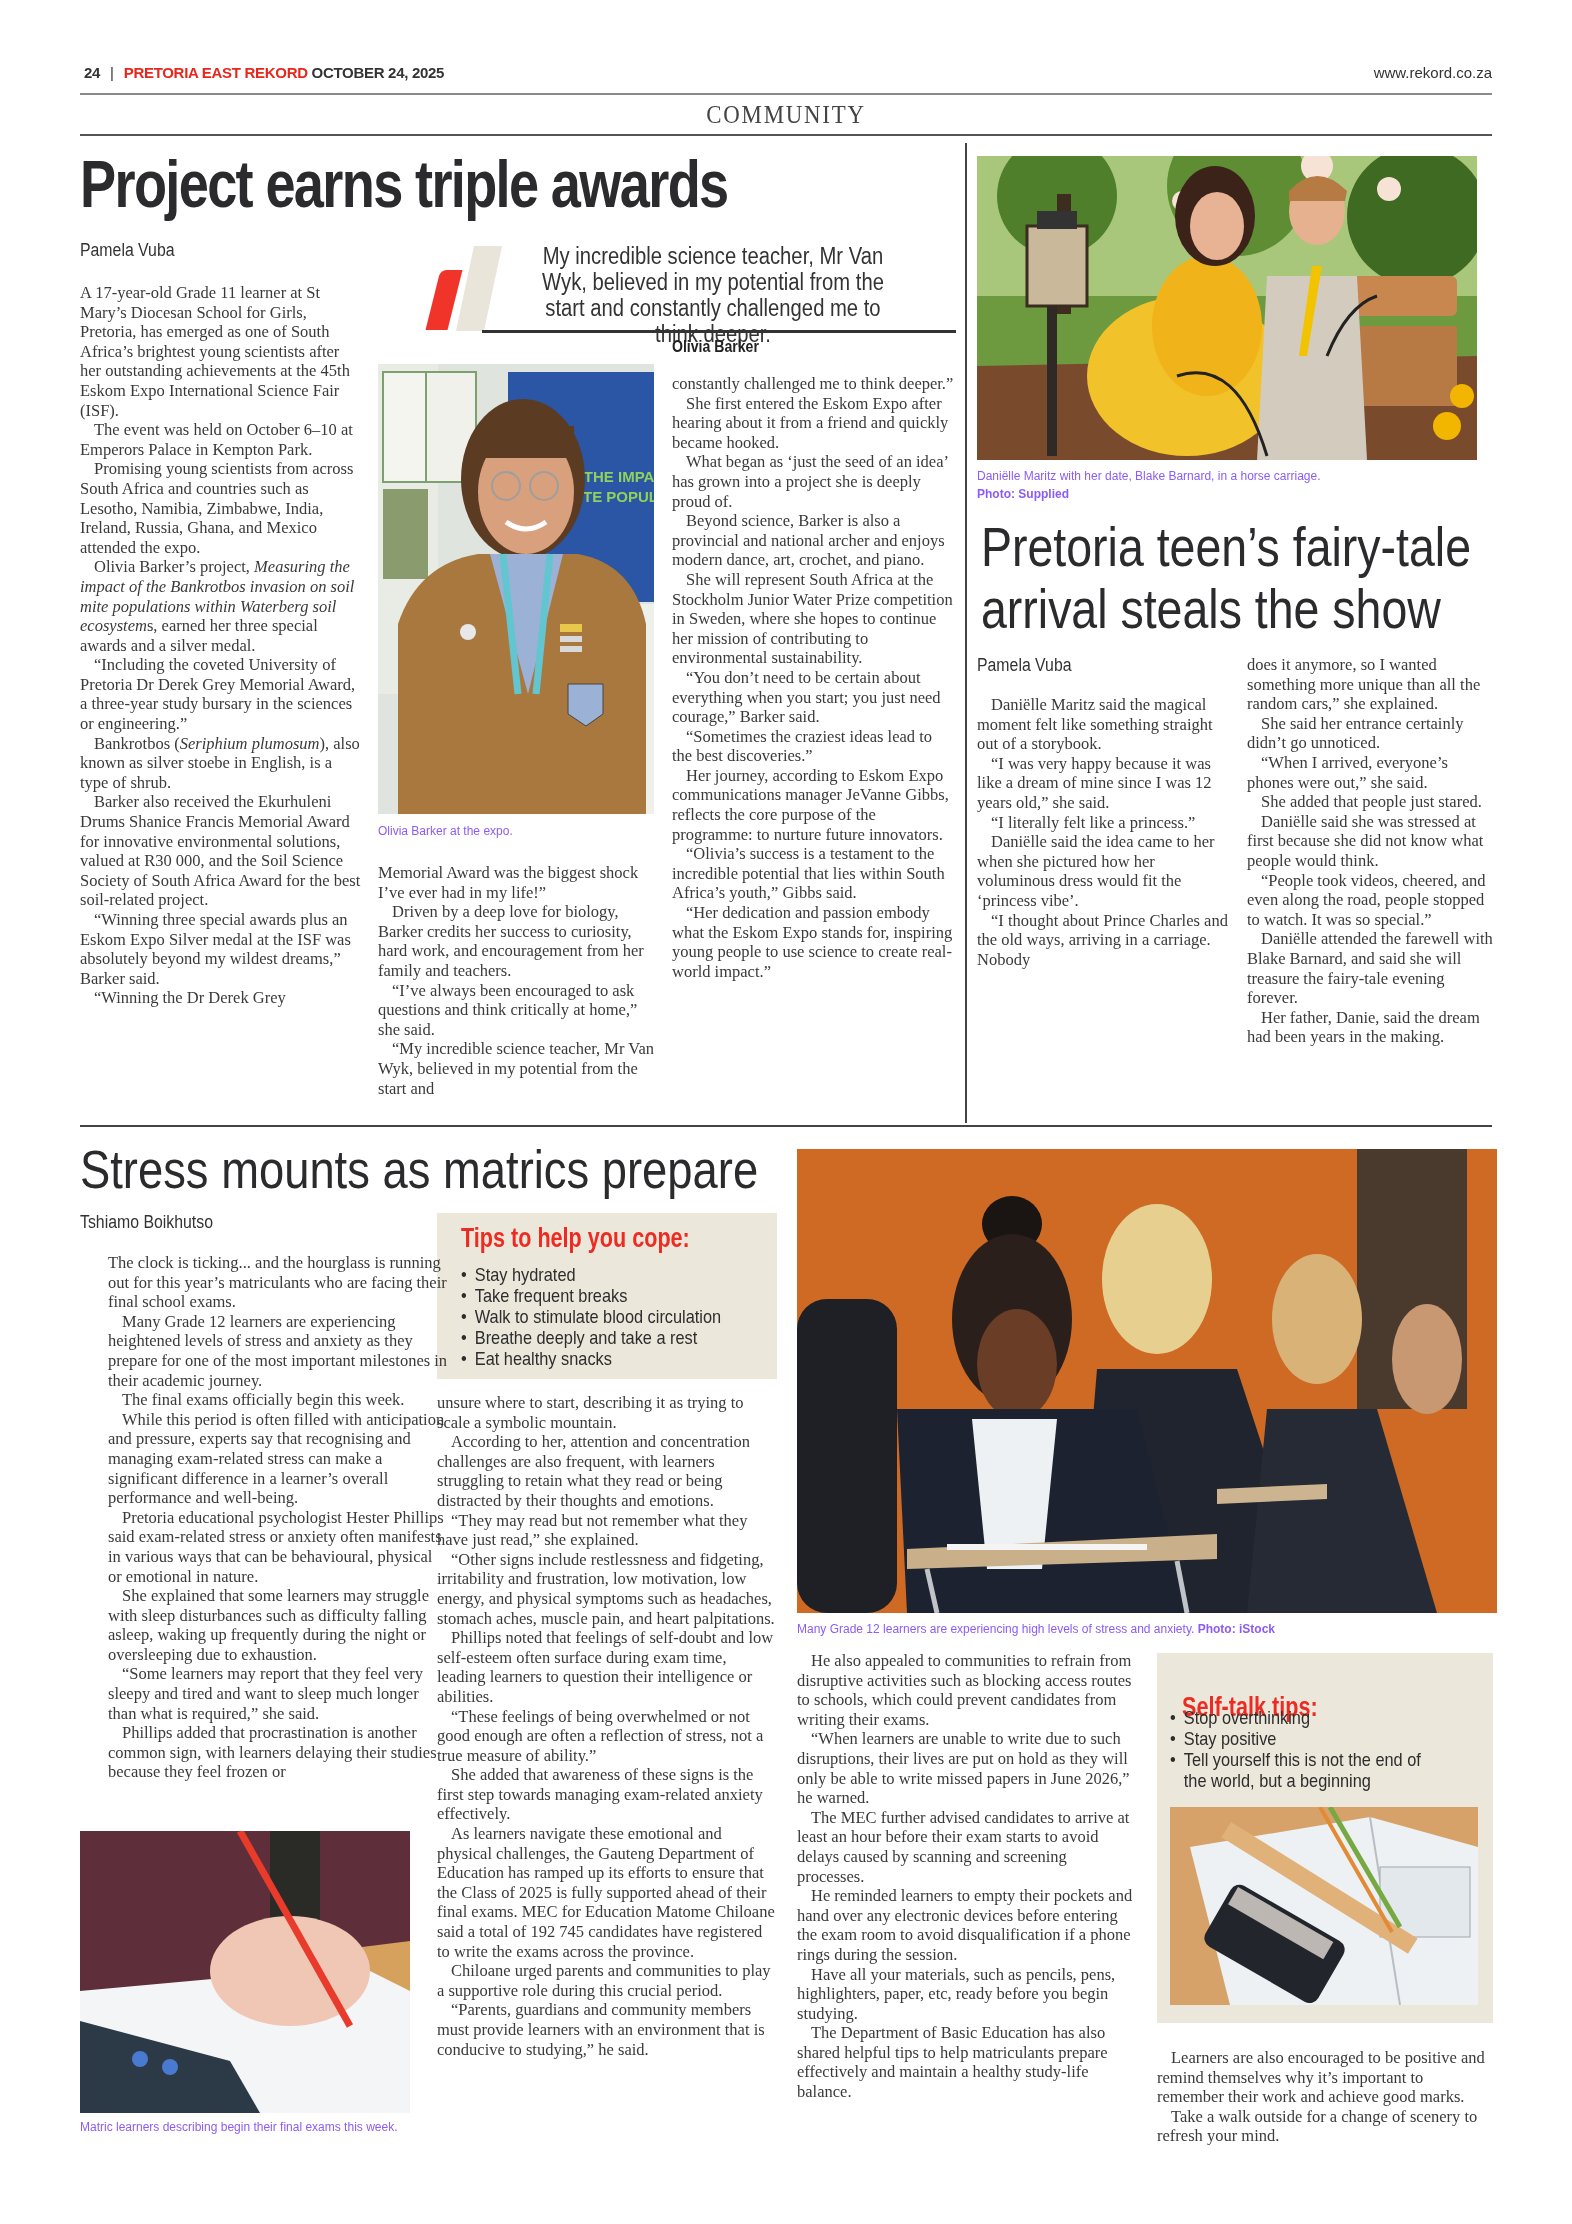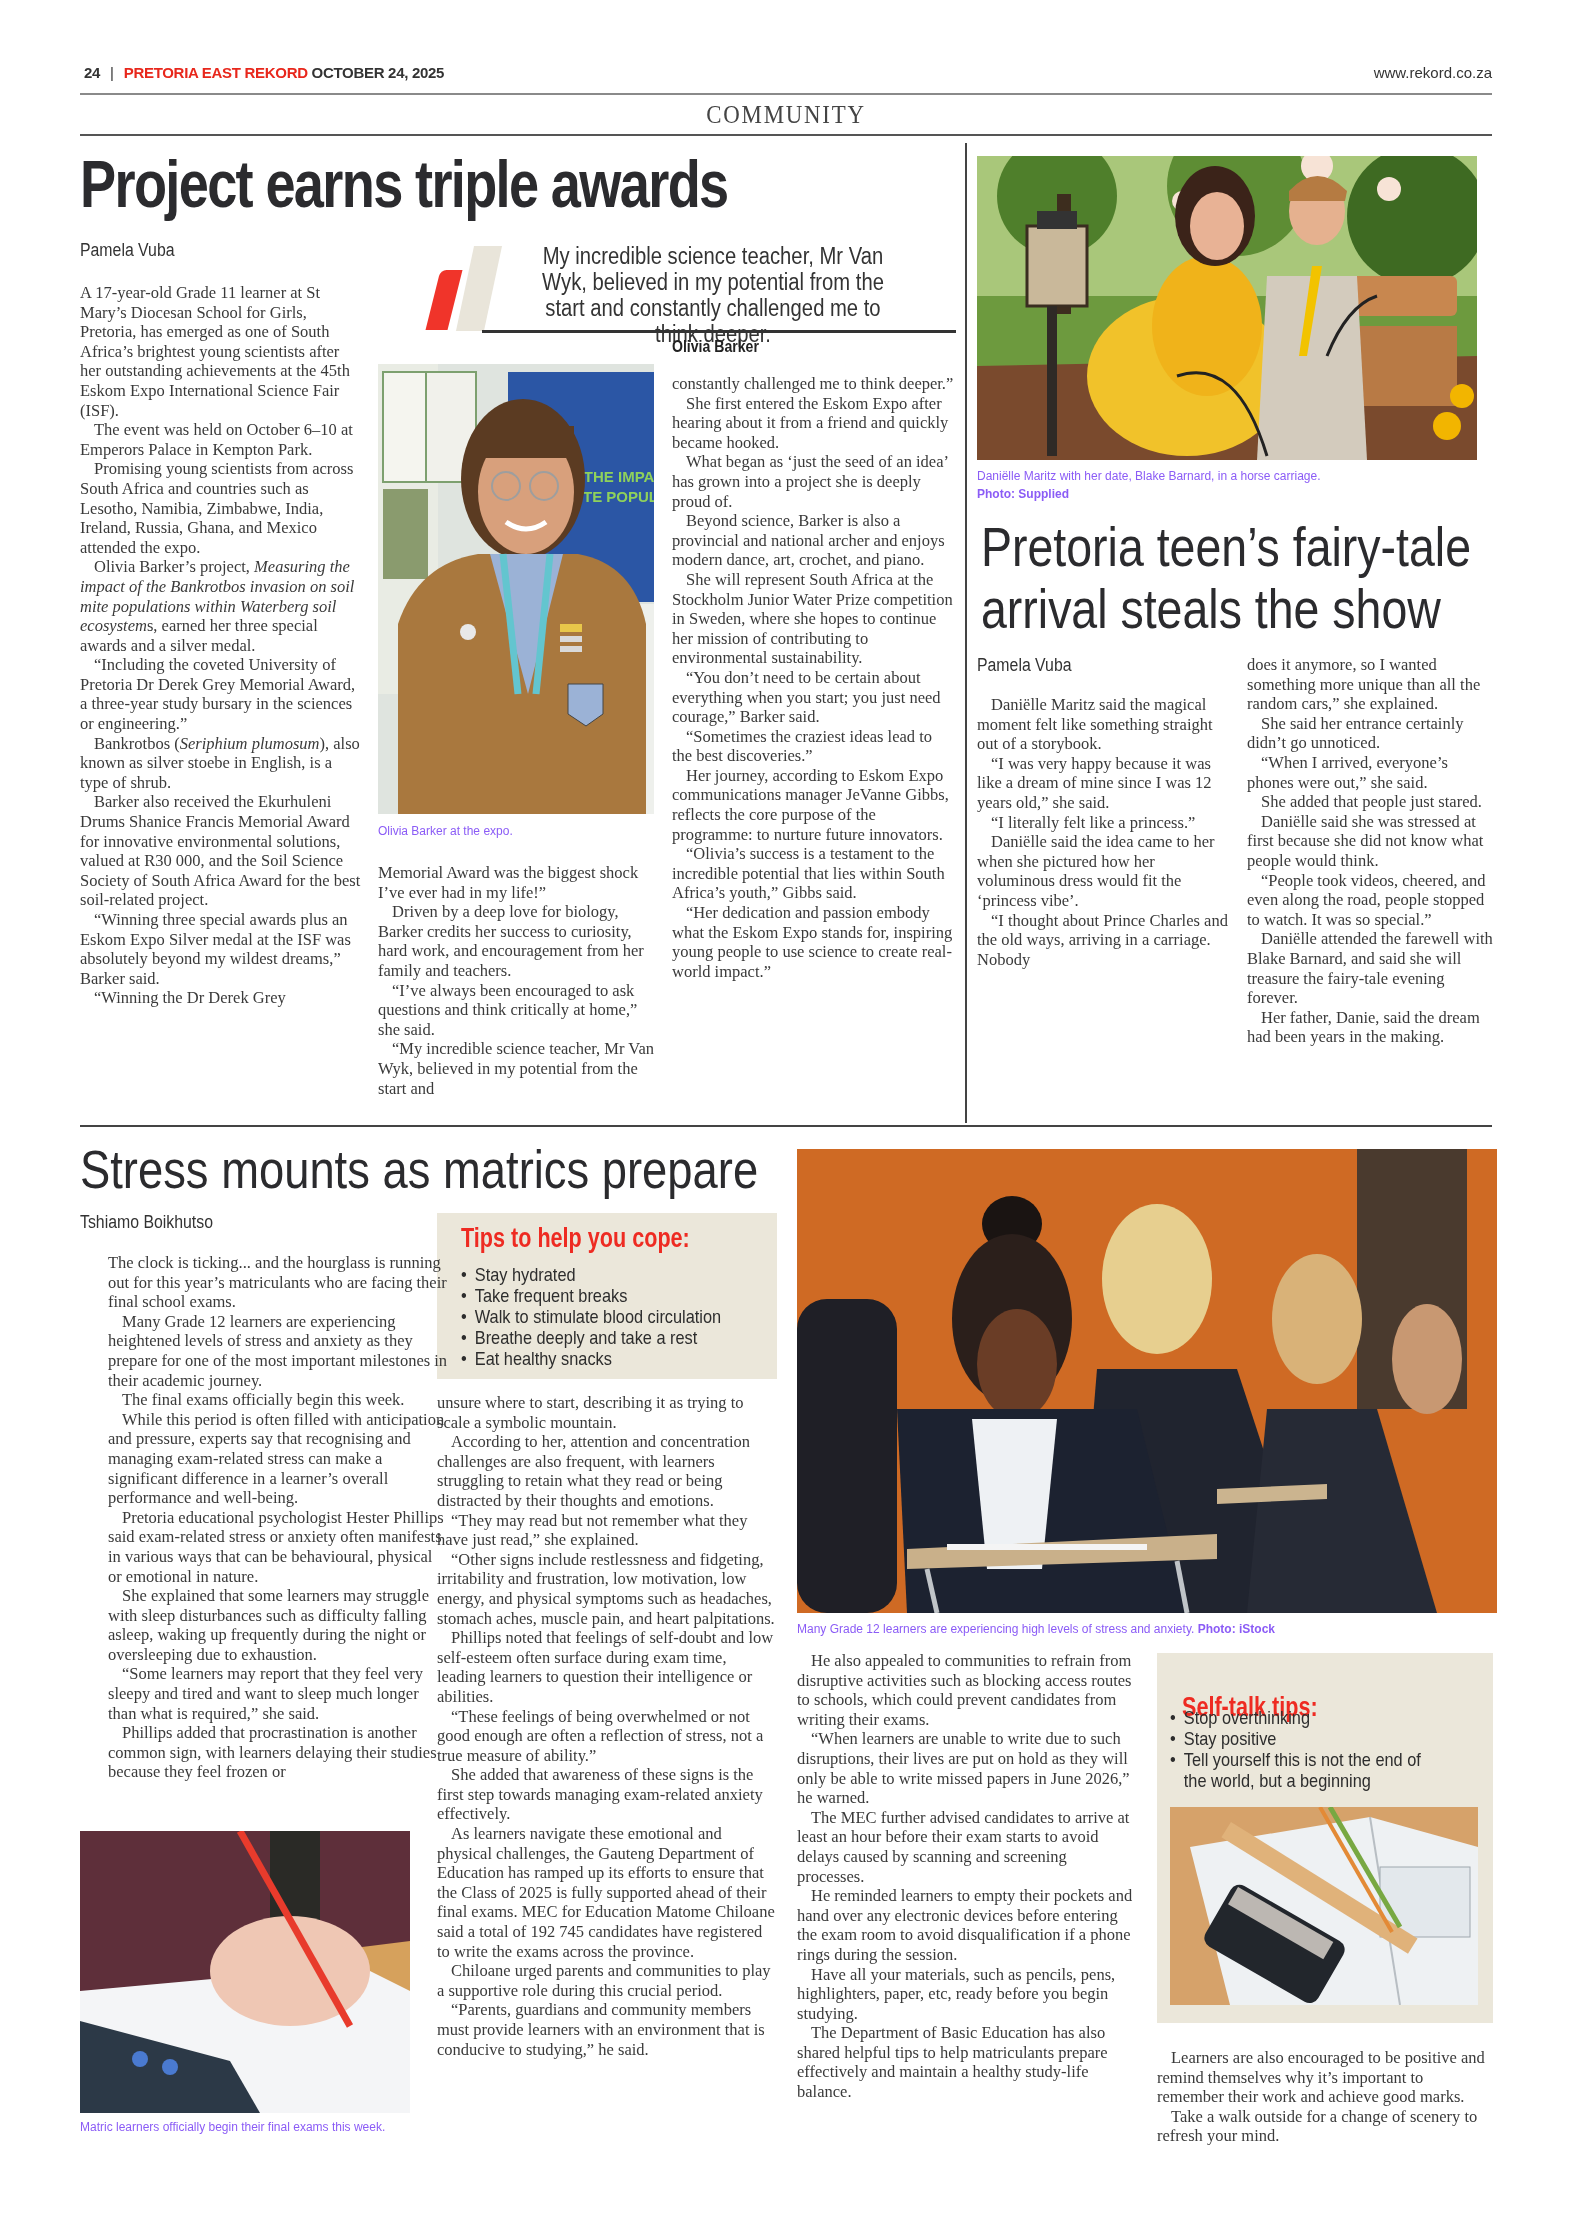--- a/index.html
+++ b/index.html
@@ -231,21 +231,21 @@
     <rect x="190" y="0" width="50" height="100" fill="#2a2a26"></rect>
     <path d="M0 160 L330 130 L330 282 L0 282 Z" fill="#f4f5f7"></path>
     <path d="M250 120 L330 110 L330 160 Z" fill="#d6a15c"></path>
     <ellipse cx="210" cy="140" rx="80" ry="55" fill="#efc7b4"></ellipse>
     <line x1="160" y1="0" x2="270" y2="195" stroke="#e83b2c" stroke-width="7"></line>
     <path d="M0 190 L150 230 L180 282 L0 282 Z" fill="#2c3947"></path>
     <circle cx="60" cy="228" r="8" fill="#4a7ad0"></circle>
     <circle cx="90" cy="236" r="8" fill="#4a7ad0"></circle>
   </svg>
 </div>
-<div class="abs caption sans" style="left:80px; top:2118px; width:340px;">Matric learners officially begin their final exams this week.</div>
+<div class="abs caption sans" style="left:80px; top:2118px; width:340px;">Matric learners describing begin their final exams this week.</div>
 
 <div class="abs col serif" style="left:437px; top:1393px; width:340px;">
   <p class="cont">unsure where to start, describing it as trying to scale a symbolic mountain.</p>
   <p>According to her, attention and concentration challenges are also frequent, with learners struggling to retain what they read or being distracted by their thoughts and emotions.</p>
   <p>“They may read but not remember what they have just read,” she explained.</p>
   <p>“Other signs include restlessness and fidgeting, irritability and frustration, low motivation, low energy, and physical symptoms such as headaches, stomach aches, muscle pain, and heart palpitations.</p>
   <p>Phillips noted that feelings of self-doubt and low self-esteem often surface during exam time, leading learners to question their intelligence or abilities.</p>
   <p>“These feelings of being overwhelmed or not good enough are often a reflection of stress, not a true measure of ability.”</p>
   <p>She added that awareness of these signs is the first step towards managing exam-related anxiety effectively.</p>
   <p>As learners navigate these emotional and physical challenges, the Gauteng Department of Education has ramped up its efforts to ensure that the Class of 2025 is fully supported ahead of their final exams. MEC for Education Matome Chiloane said a total of 192 745 candidates have registered to write the exams across the province.</p>

